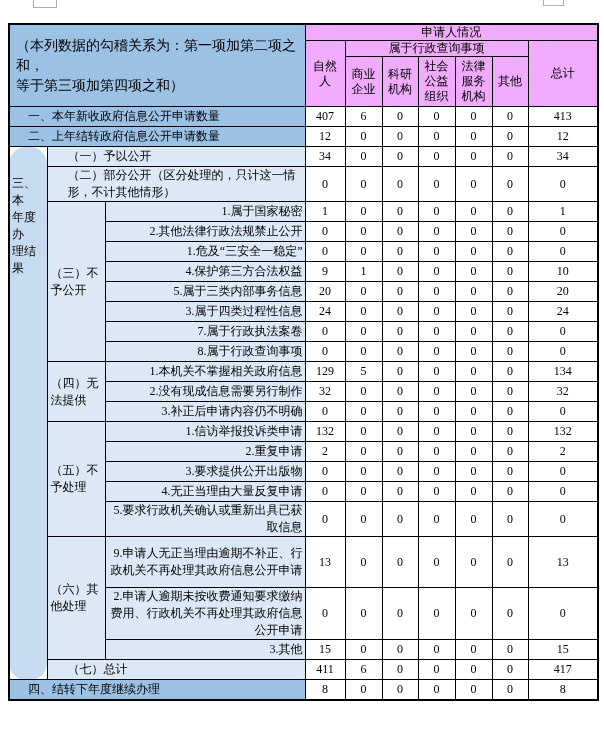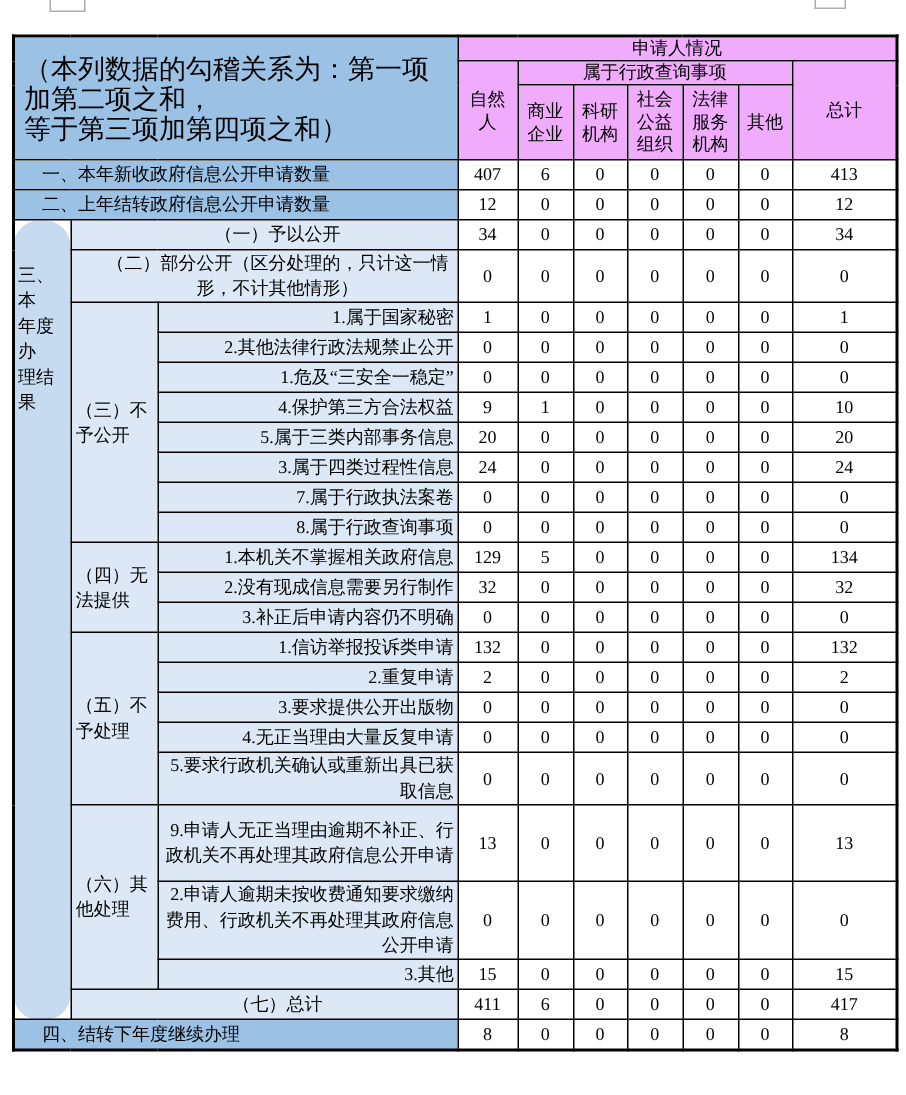--- a/index.html
+++ b/index.html
@@ -16,29 +16,29 @@
     border: 2px solid #000;
   }
   td {
     border: 1px solid #000;
     font-size: 12px; line-height: 17px;
     overflow: hidden; padding: 0 2px;
     vertical-align: middle;
   }
   
   .hdr  { background: #f0abfc; text-align: center; white-space: pre-line; line-height: 15px; }
-  .note { background: #9BC1E5; text-align: left; font-size: 18px; line-height: 20px;
+  .note { background: #9BC1E5; text-align: left; font-size: 14px; line-height: 20px;
           white-space: pre-line; padding: 0 6px; }
   tr.hr1 > td { height: 15px; }
   tr.hr3 > td { height: 50px; }
   
   .lb1 { background: #9BC1E5; text-align: left; padding-left: 18px; font-family: Liberation Serif, serif; }
   .grp { background: #C6DBF0; vertical-align: top; padding-top: 28px; padding-left: 2px;
          text-align: left; white-space: pre-line; border-radius: 17px; }
-  .lb2 { background: #DCE8F5; text-align: center; padding-left: 20px; }
+  .lb2 { background: #DCE8F5; text-align: left; padding-left: 20px; }
   .lb2v{ background: #DCE8F5; vertical-align: middle; white-space: pre-line; padding-left: 3px; }
   .lb3 { background: #DCE8F5; text-align: right; padding-left: 3px; }
   .num { background: #ffffff; text-align: center; }
   
   tr.h1 > td { height: 20px; }
   tr.h2 > td { height: 35px; }
   tr.h3 > td { height: 51px; }
 </style>
 </head>
 <body>

